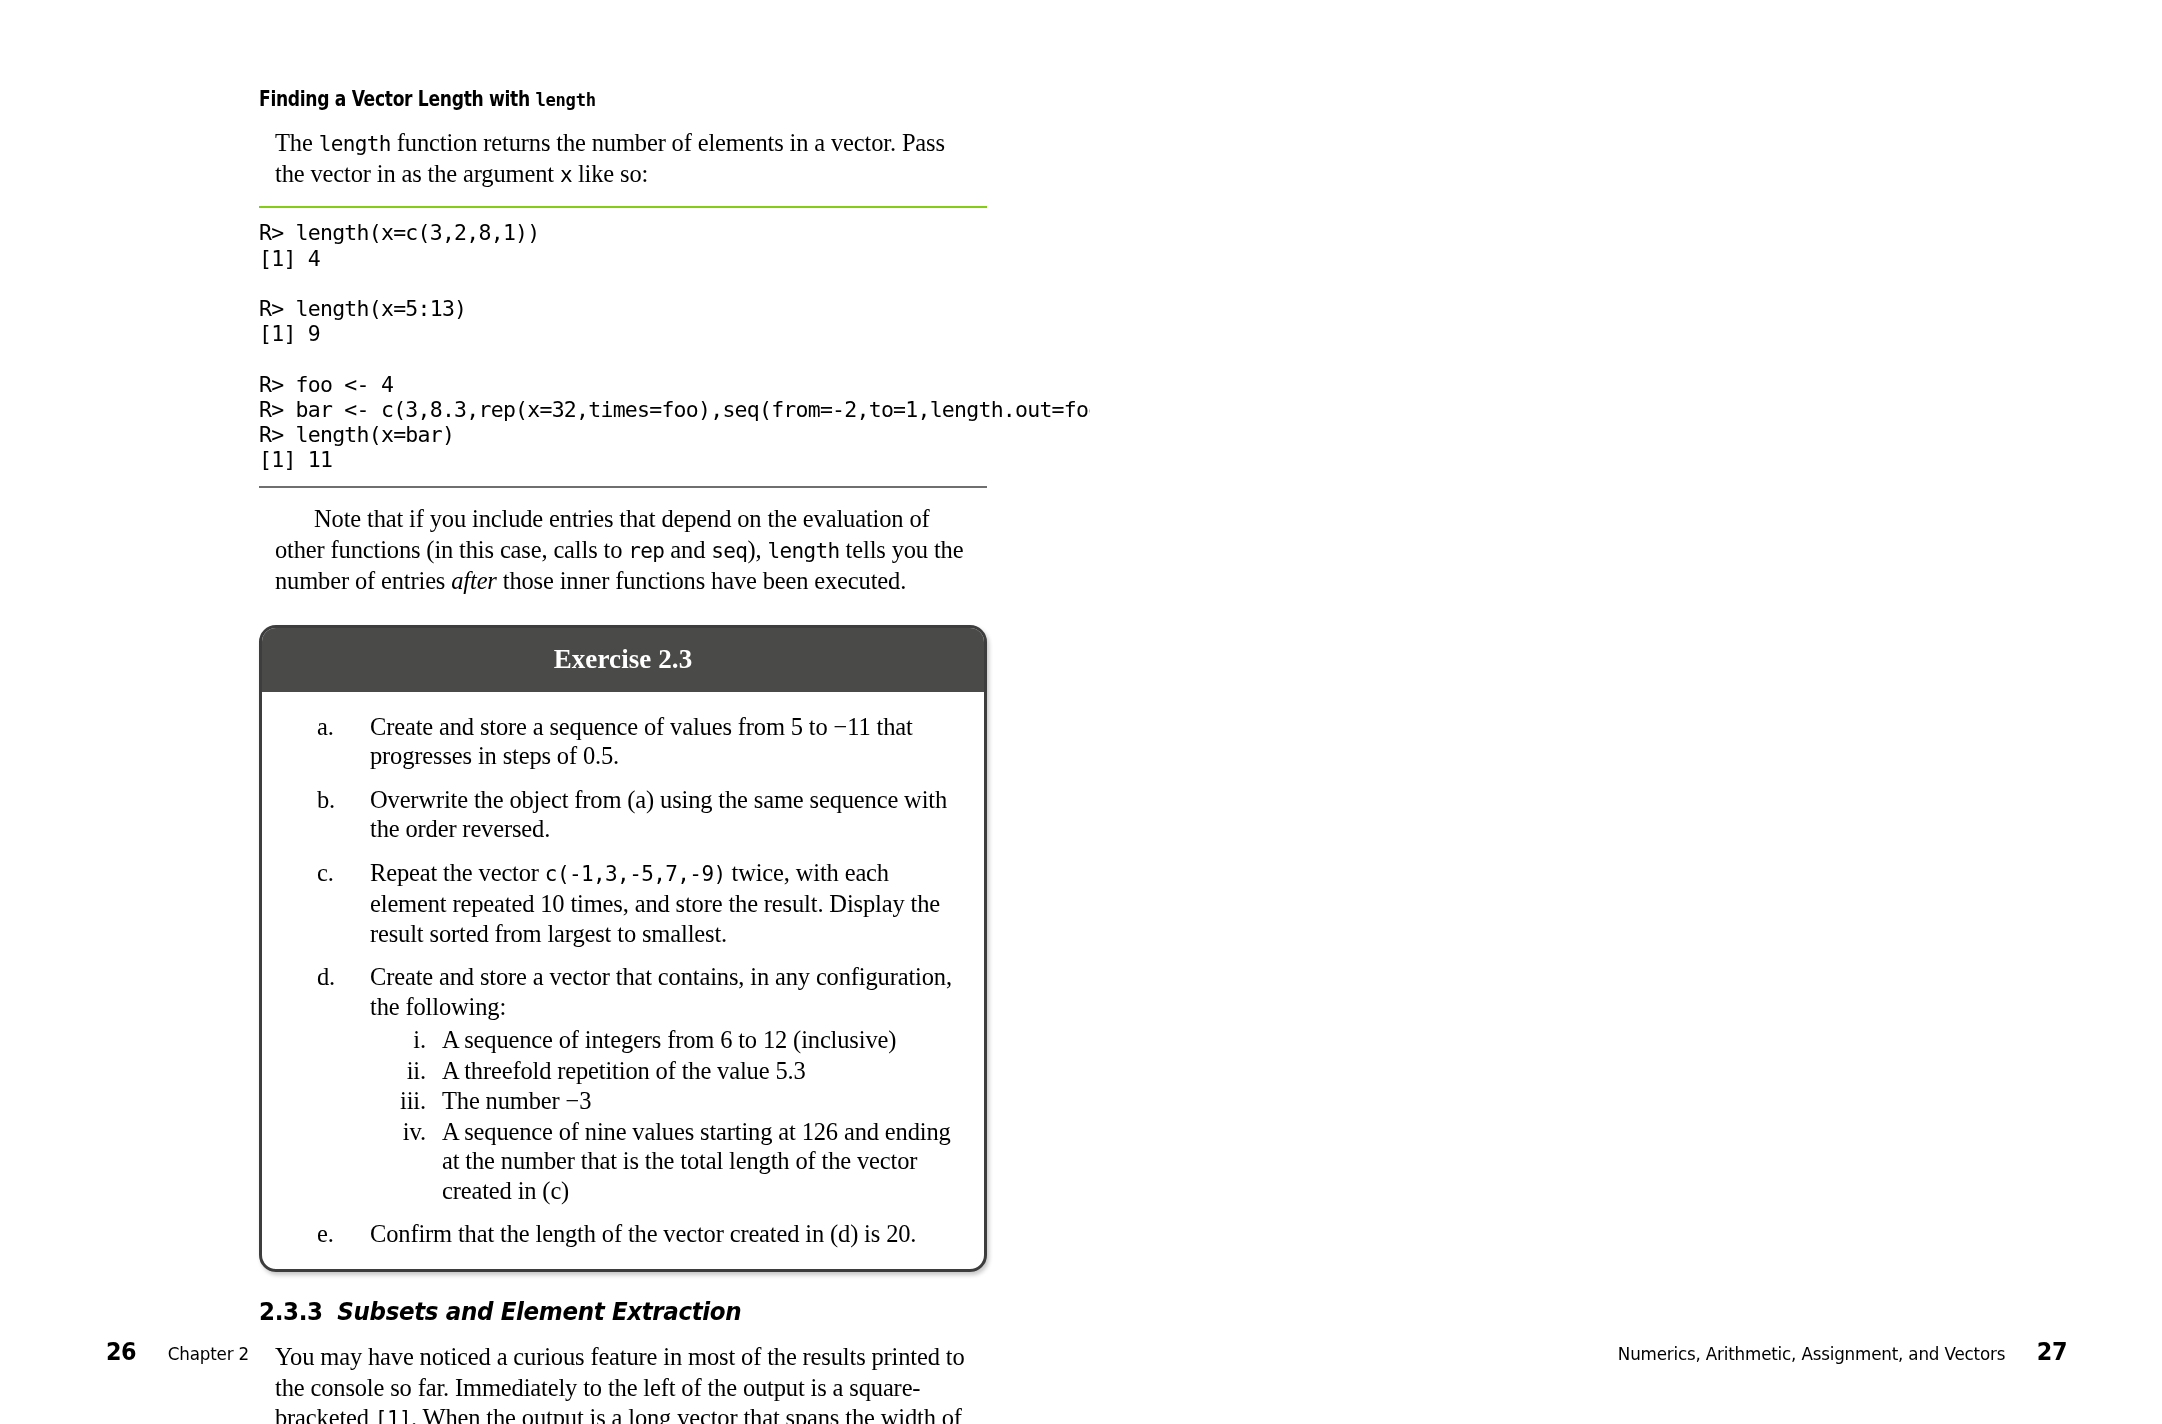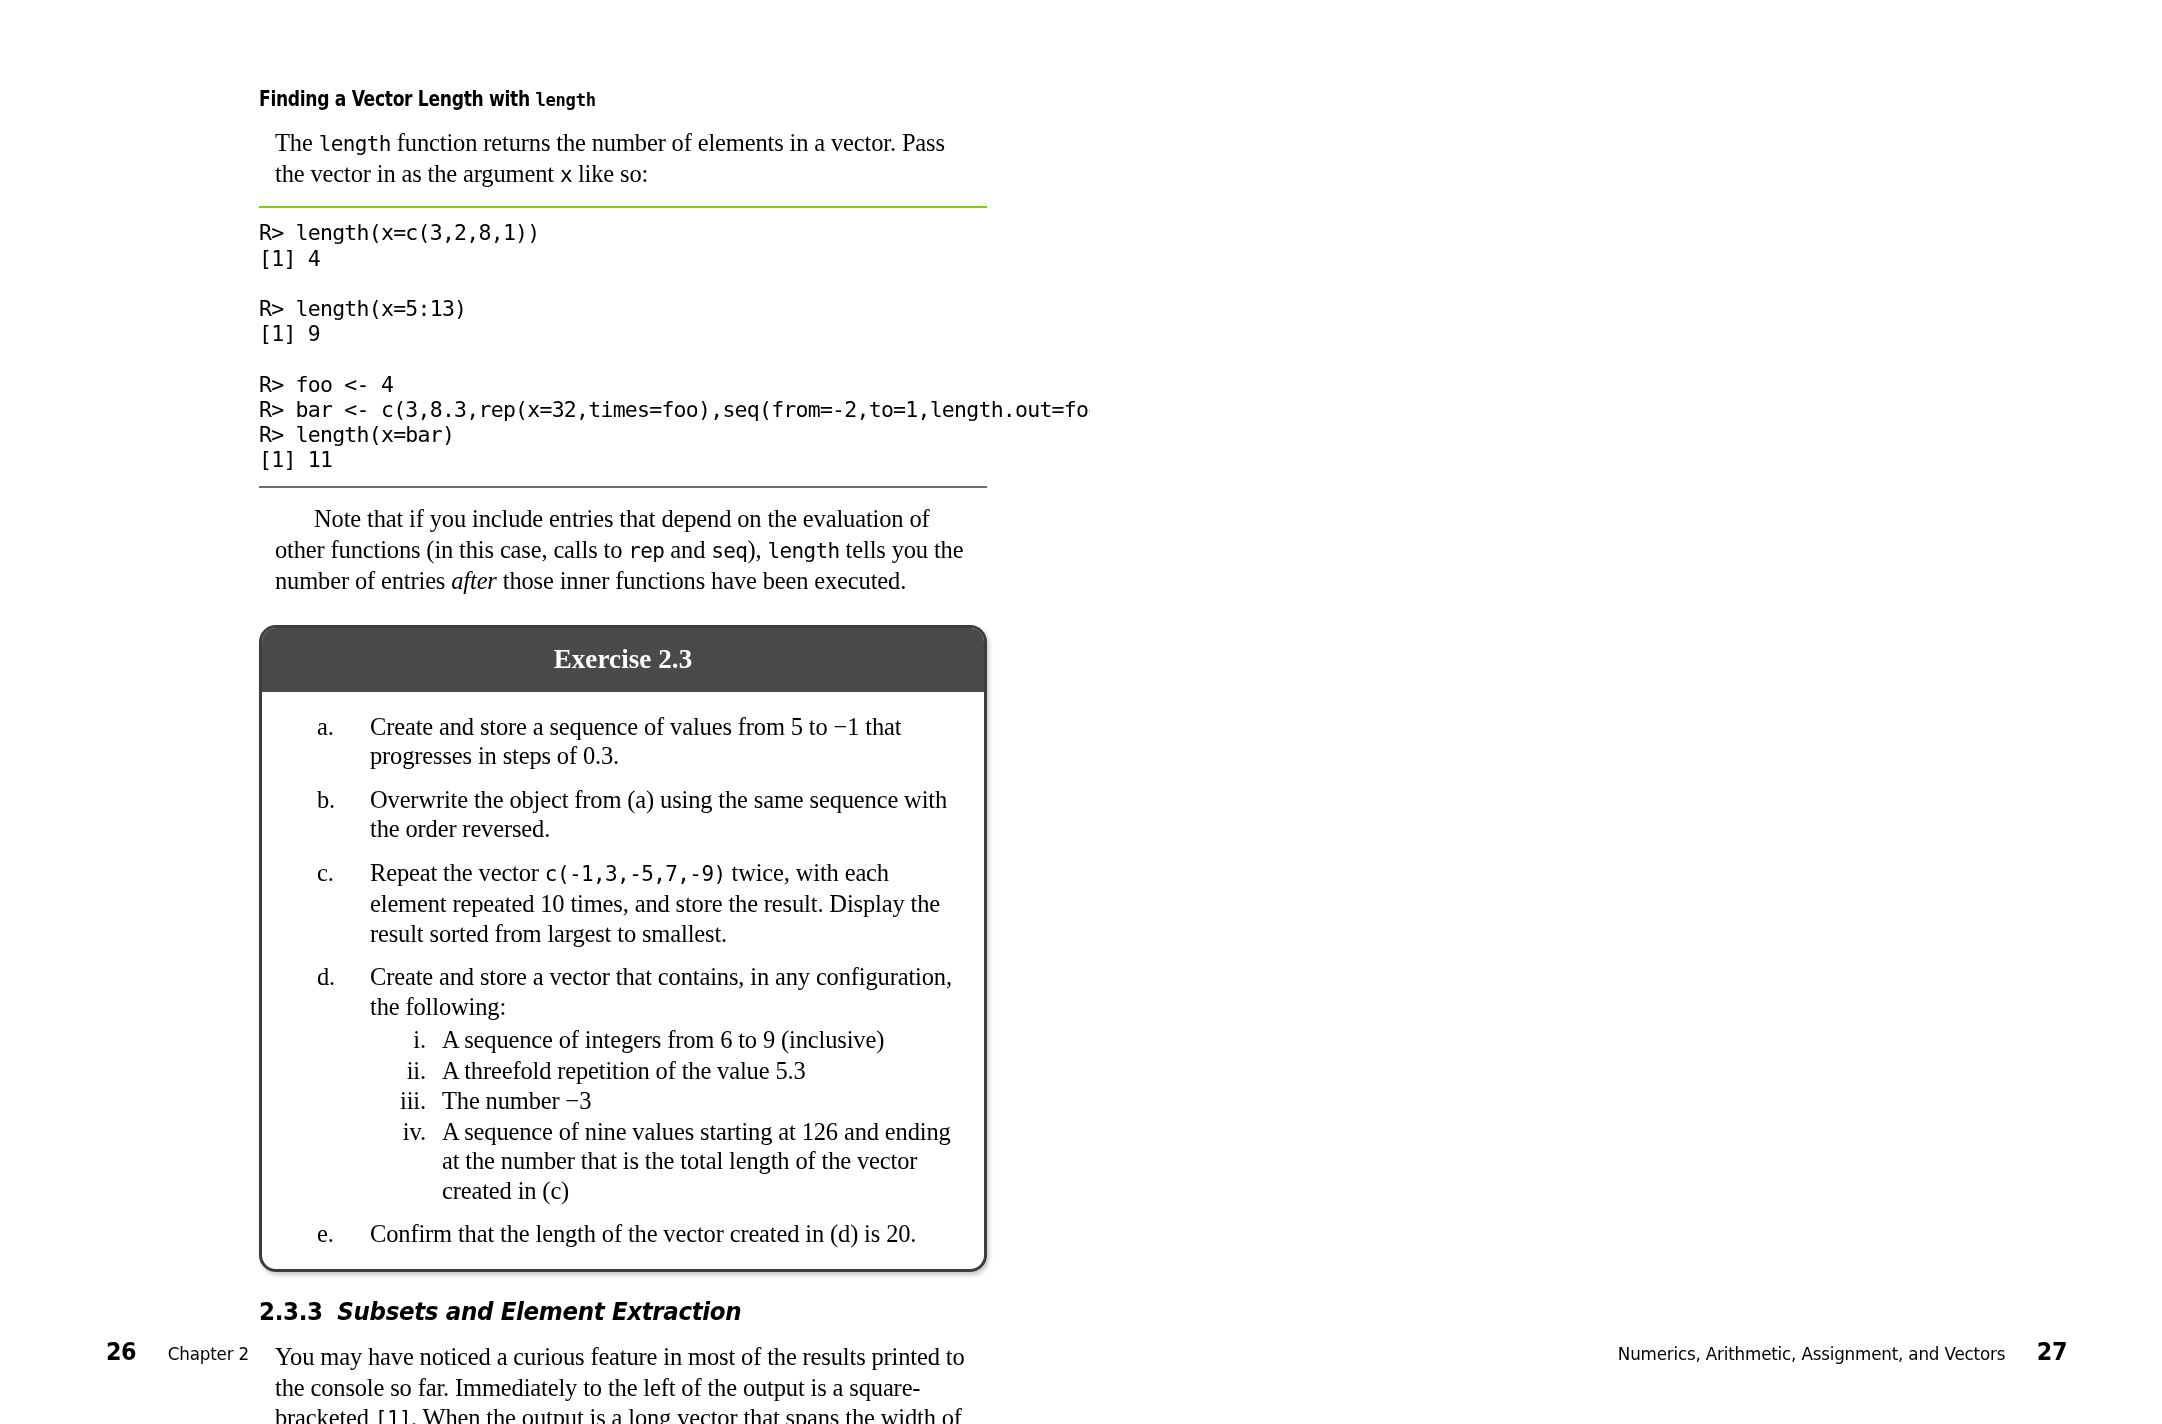--- a/index.html
+++ b/index.html
@@ -240,40 +240,40 @@
 
       <p class="body indent"><span>Note that if you include entries that depend on the evaluation of other functions (in this case, calls to </span><span class="mono">rep</span><span> and </span><span class="mono">seq</span><span>), </span><span class="mono">length</span><span> tells you the number of entries </span><em>after</em><span> those inner functions have been executed.</span></p>
 
       <div class="exercise">
         <div class="exercise-header">Exercise 2.3</div>
         <div class="exercise-body">
           <ol class="alpha">
 
             <li>
               <span class="marker">a.</span>
-              <span>Create and store a sequence of values from 5 to −1 that progresses in steps of 0.3.</span>
+              <span>Create and store a sequence of values from 5 to −11 that progresses in steps of 0.5.</span>
             </li>
 
             <li>
               <span class="marker">b.</span>
               <span>Overwrite the object from (a) using the same sequence with the order reversed.</span>
             </li>
 
             <li>
               <span class="marker">c.</span>
               <span>Repeat the vector </span><span class="mono">c(-1,3,-5,7,-9)</span><span> twice, with each element repeated 10 times, and store the result. Display the result sorted from largest to smallest.</span>
             </li>
 
             <li>
               <span class="marker">d.</span>
               <span>Create and store a vector that contains, in any configuration, the following:</span>
               <ol class="roman">
                 <li>
                   <span class="marker">i.</span>
-                  <span>A sequence of integers from 6 to 9 (inclusive)</span>
+                  <span>A sequence of integers from 6 to 12 (inclusive)</span>
                 </li>
                 <li>
                   <span class="marker">ii.</span>
                   <span>A threefold repetition of the value 5.3</span>
                 </li>
                 <li>
                   <span class="marker">iii.</span>
                   <span>The number −3</span>
                 </li>
                 <li>

